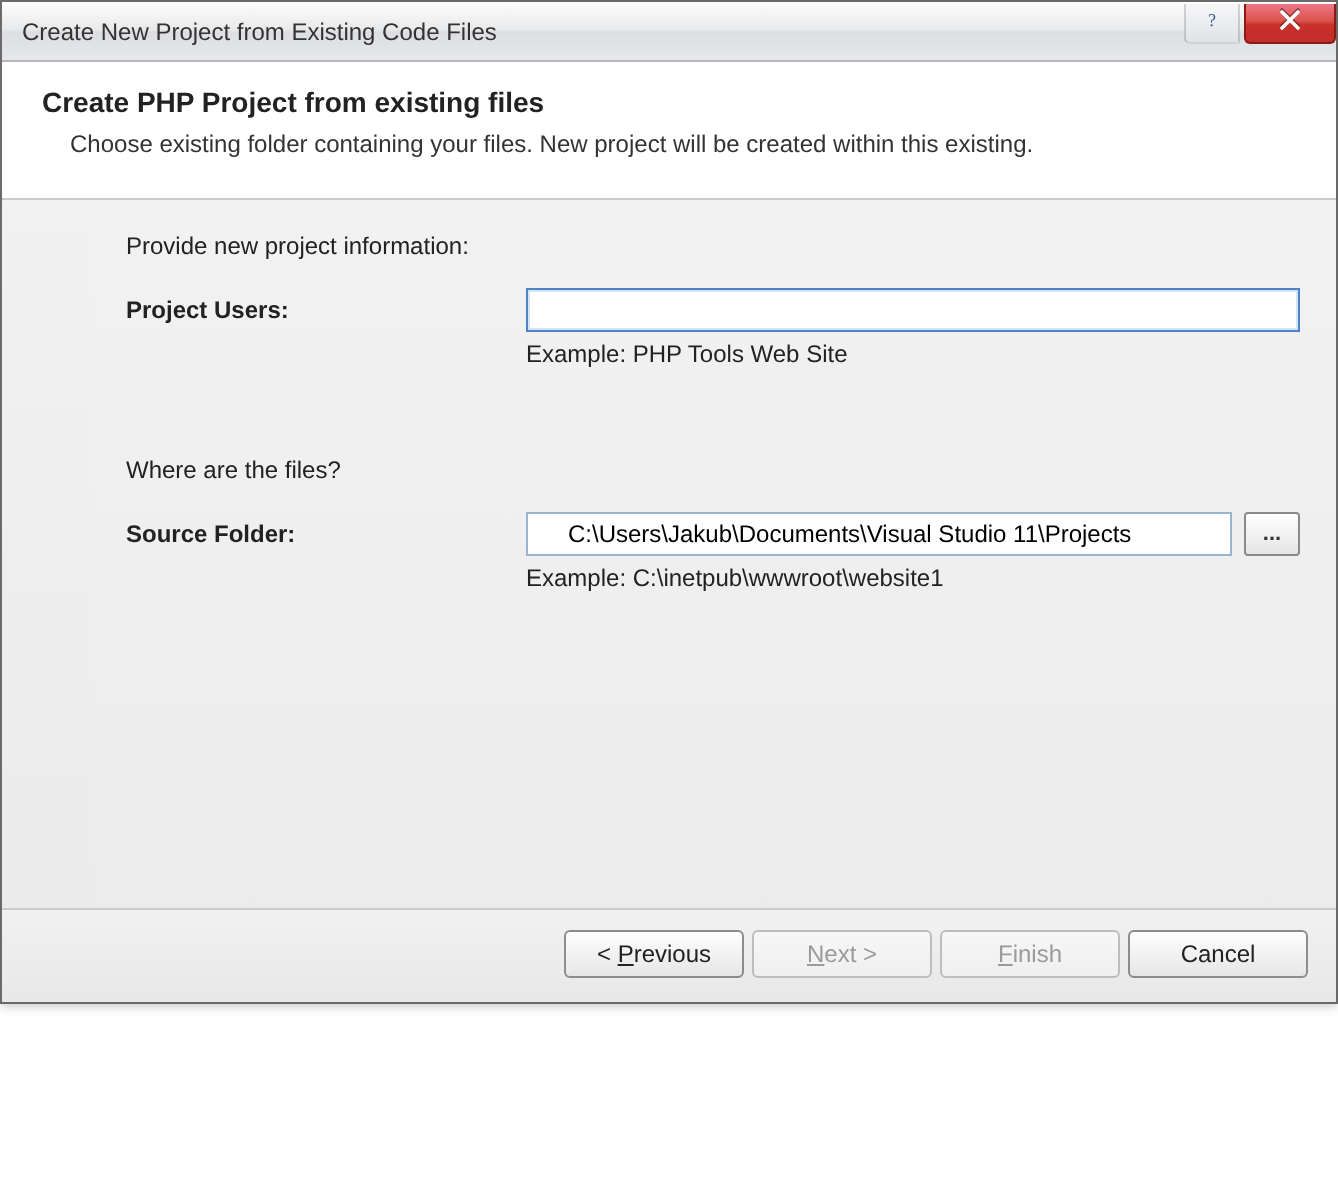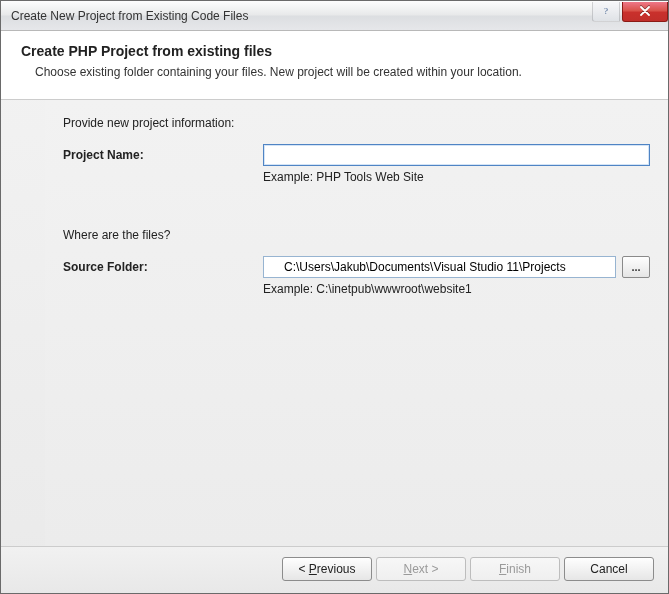--- a/index.html
+++ b/index.html
@@ -7,21 +7,21 @@
     margin: 0;
     font-family: "Segoe UI", Tahoma, sans-serif;
     font-size: 12px;
     background: #fff;
     width: 669px;
     height: 594px;
     overflow: hidden;
   }
   .window {
     width: 669px;
-    height: 594px;
+    height: 502px;
     border: 1px solid #6a6a6a;
     background: linear-gradient(to bottom, #f3f3f3 0, #eaeaea 100%);
     display: flex;
     flex-direction: column;
     box-shadow: 0 0 6px rgba(0,0,0,0.3);
   }
   .titlebar {
     height: 30px;
     background: linear-gradient(to bottom,#fdfdfd, #e8e9ea 48%, #dcdee1 52%, #e6e7ea);
     border-bottom: 1px solid #b8b8b8;
@@ -130,29 +130,29 @@
           <svg width="12" height="10" viewBox="0 0 12 10">
               <path d="M2 1 L10 9 M10 1 L2 9" stroke="#fff" stroke-width="1.8" stroke-linecap="round"></path>
             </svg>
         </span>
       </div>
     </div>
   </div>
 
   <div class="header-pane">
     <h1>Create PHP Project from existing files</h1>
-    <p class="sub">Choose existing folder containing your files. New project will be created within your location.</p>
+    <p class="sub">Choose existing folder containing your files. New project will be created within this existing.</p>
   </div>
 
   <div class="content">
 
     <div class="section-label">Provide new project information:</div>
 
     <div class="form-row">
-      <div class="lbl">Project Name:</div>
+      <div class="lbl">Project Users:</div>
       <input type="text" class="focus" value="" style="">
     </div>
     <div class="example">Example: PHP Tools Web Site</div>
 
     <div class="spacer-large"></div>
 
     <div class="section-label">Where are the files?</div>
 
     <div class="form-row">
       <div class="lbl">Source Folder:</div>

